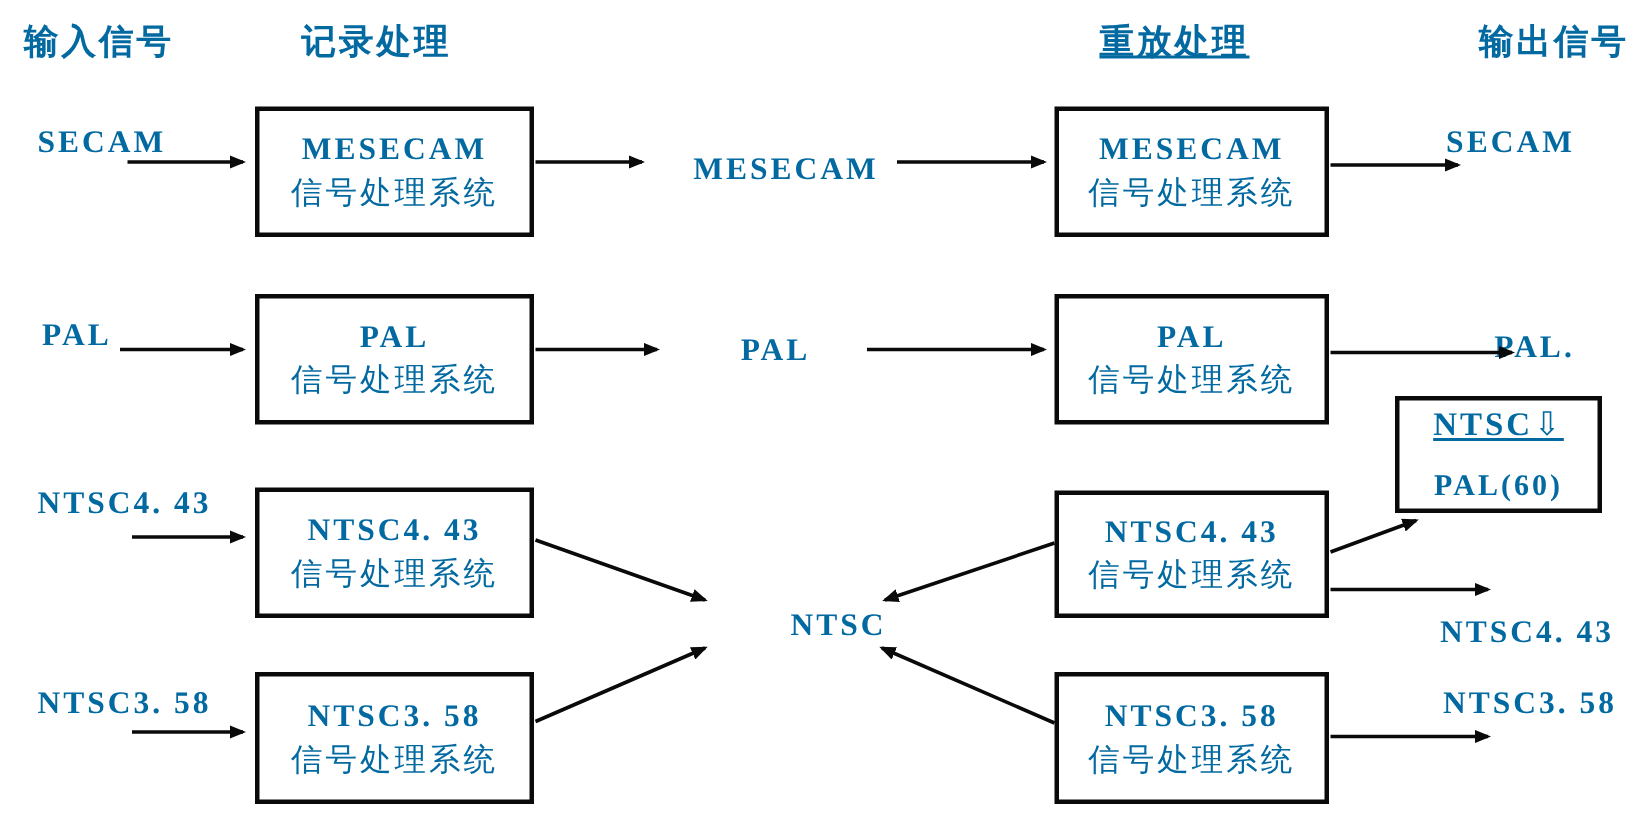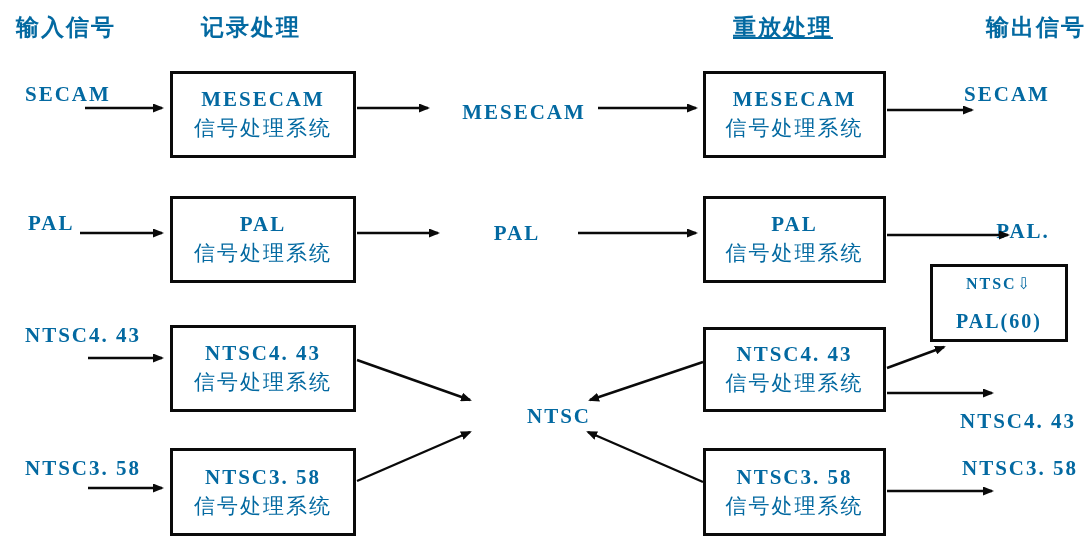--- a/index.html
+++ b/index.html
@@ -45,21 +45,21 @@
     <div class="t2">信号处理系统</div>
   </div>
   <div class="lbl lat ctr" style="left:517px;top:222px;">PAL</div>
   <div class="box" style="left:703px;top:196px;width:177px;height:81px;">
     <div class="t1">PAL</div>
     <div class="t2">信号处理系统</div>
   </div>
   <div class="lbl lat ctr" style="left:1023px;top:204px;margin-top:16px;">PAL.</div>
 
   <div class="box" style="left:930px;top:264px;width:132px;height:72px;">
-    <div class="t1" style="font-size:16px;">NTSC⇩</div>
+    <div class="t1" style="font-size:22px;text-decoration:underline;">NTSC⇩</div>
     <div class="t1" style="font-size:20px;margin-top:15px;">PAL(60)</div>
   </div>
 
   <div class="lbl lat" style="left:25px;top:324px;">NTSC4. 43</div>
   <div class="box" style="left:170px;top:325px;width:180px;height:81px;">
     <div class="t1">NTSC4. 43</div>
     <div class="t2">信号处理系统</div>
   </div>
   <div class="box" style="left:703px;top:327px;width:177px;height:79px;">
     <div class="t1">NTSC4. 43</div>

